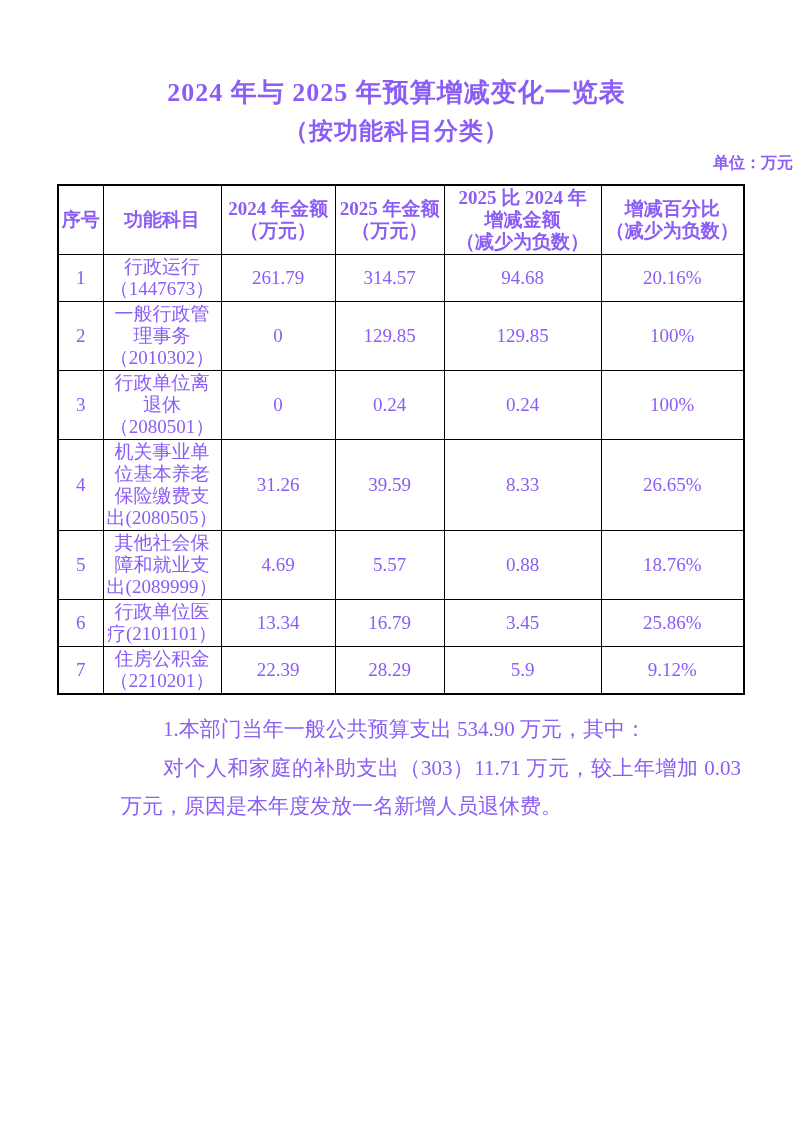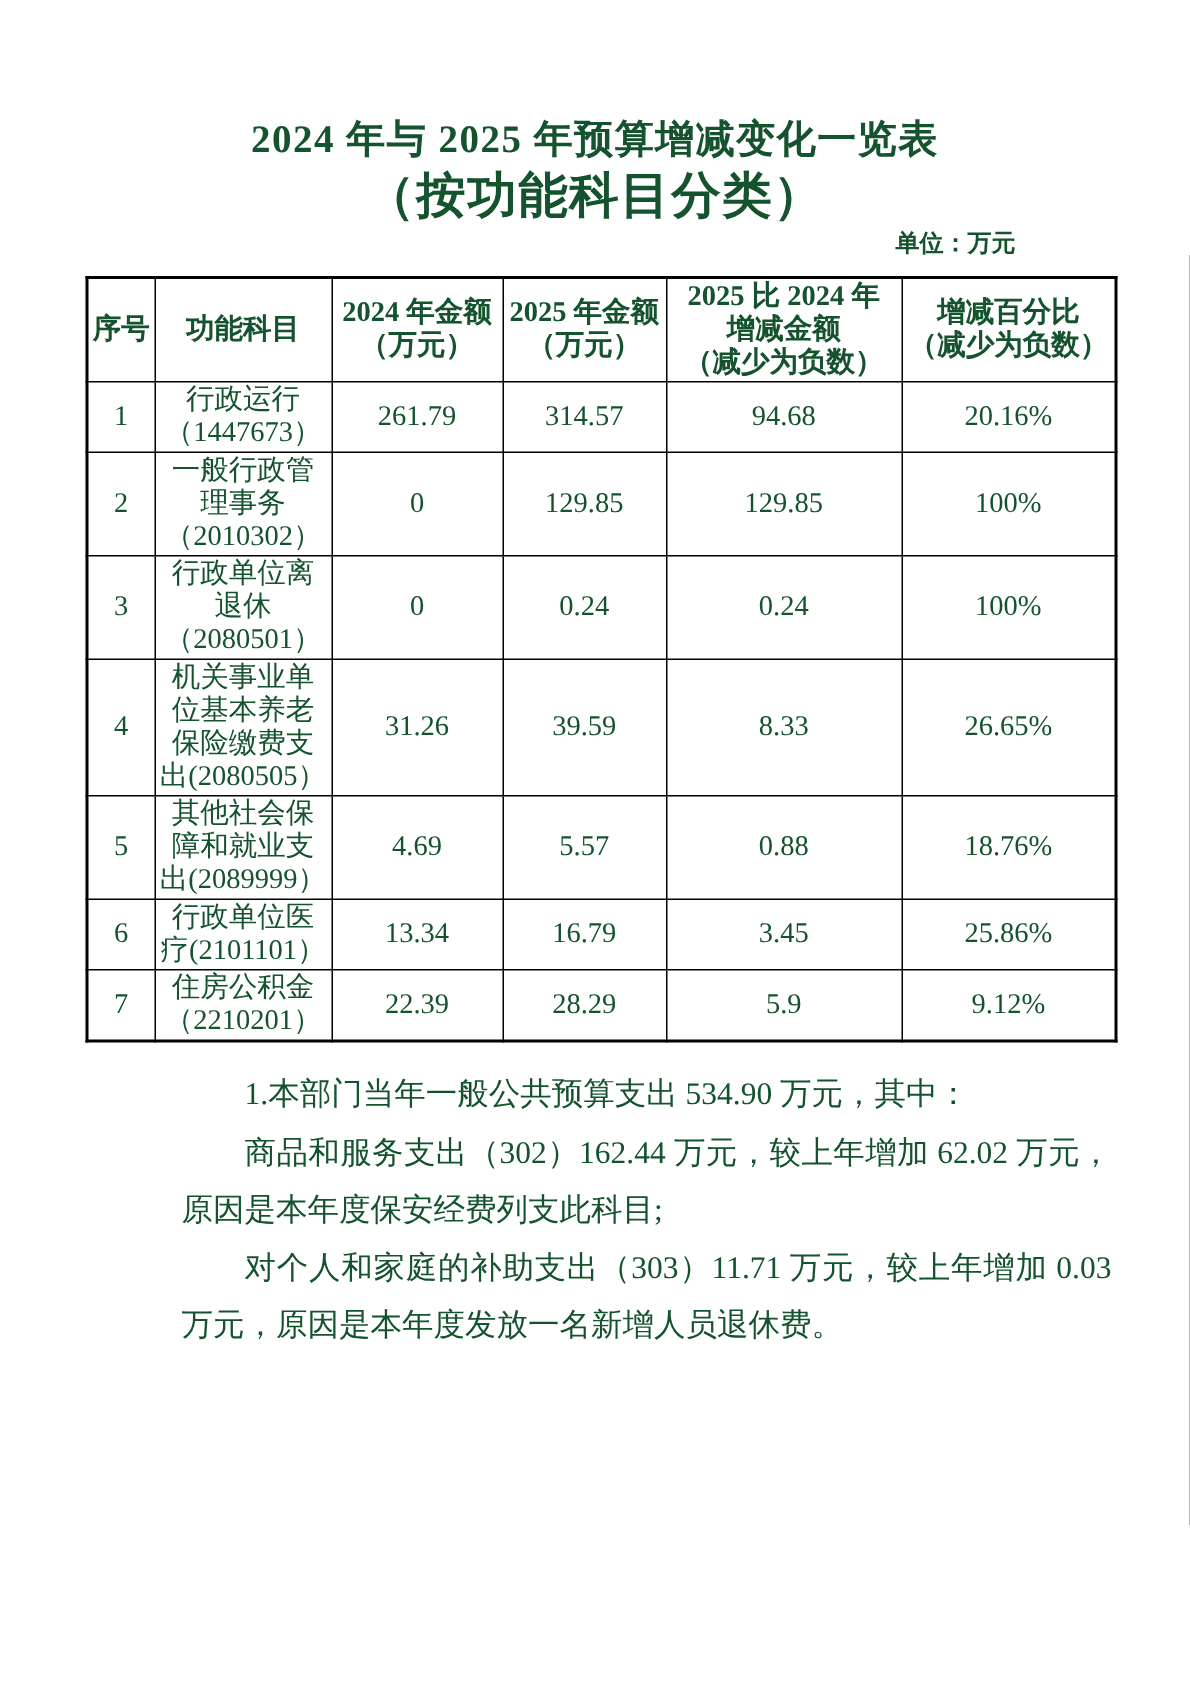--- a/index.html
+++ b/index.html
@@ -1,43 +1,42 @@
 <!DOCTYPE html>
 <html><head>
 <meta charset="utf-8">
 <style>
   html,body { margin:0; padding:0; background:#888; }
   .page {
     width:793px; height:1122px;
     margin:0 auto;
     background:#ffffff;
-    color:#14532d;
+    color:#8b5cf6;
     font-family:"Liberation Serif","DejaVu Serif",serif;
     box-sizing:border-box;
     padding-top:74px;
     overflow:hidden;
     position:relative;
   }
   .title {
     text-align:center;
     font-size:26px;
     font-weight:bold;
     line-height:38px;
     letter-spacing:1px;
   }
   .subtitle {
     text-align:center;
-    font-size:33px;
+    font-size:24px;
     font-weight:bold;
     line-height:38px;
     letter-spacing:1px;
   }
   .unit-note {
     text-align:right;
-    padding-right:116px;
     font-size:16px;
     font-weight:bold;
     line-height:20px;
     margin-top:3px;
   }
   table.budget {
     border-collapse:collapse;
     table-layout:fixed;
     width:686px;
     margin-left:57px;
@@ -170,18 +169,17 @@
           <td>28.29</td>
           <td>5.9</td>
           <td>9.12%</td>
         </tr>
       </tbody>
   </table>
 
   <div class="body-text">
     <div>
         <p class="para">1.本部门当年一般公共预算支出 534.90 万元，其中：</p>
-        <p class="para">商品和服务支出（302）162.44 万元，较上年增加 62.02 万元，原因是本年度保安经费列支此科目;</p>
         <p class="para">对个人和家庭的补助支出（303）11.71 万元，较上年增加 0.03 万元，原因是本年度发放一名新增人员退休费。</p>
       </div>
   </div>
 
 </div>
 
 </body></html>

